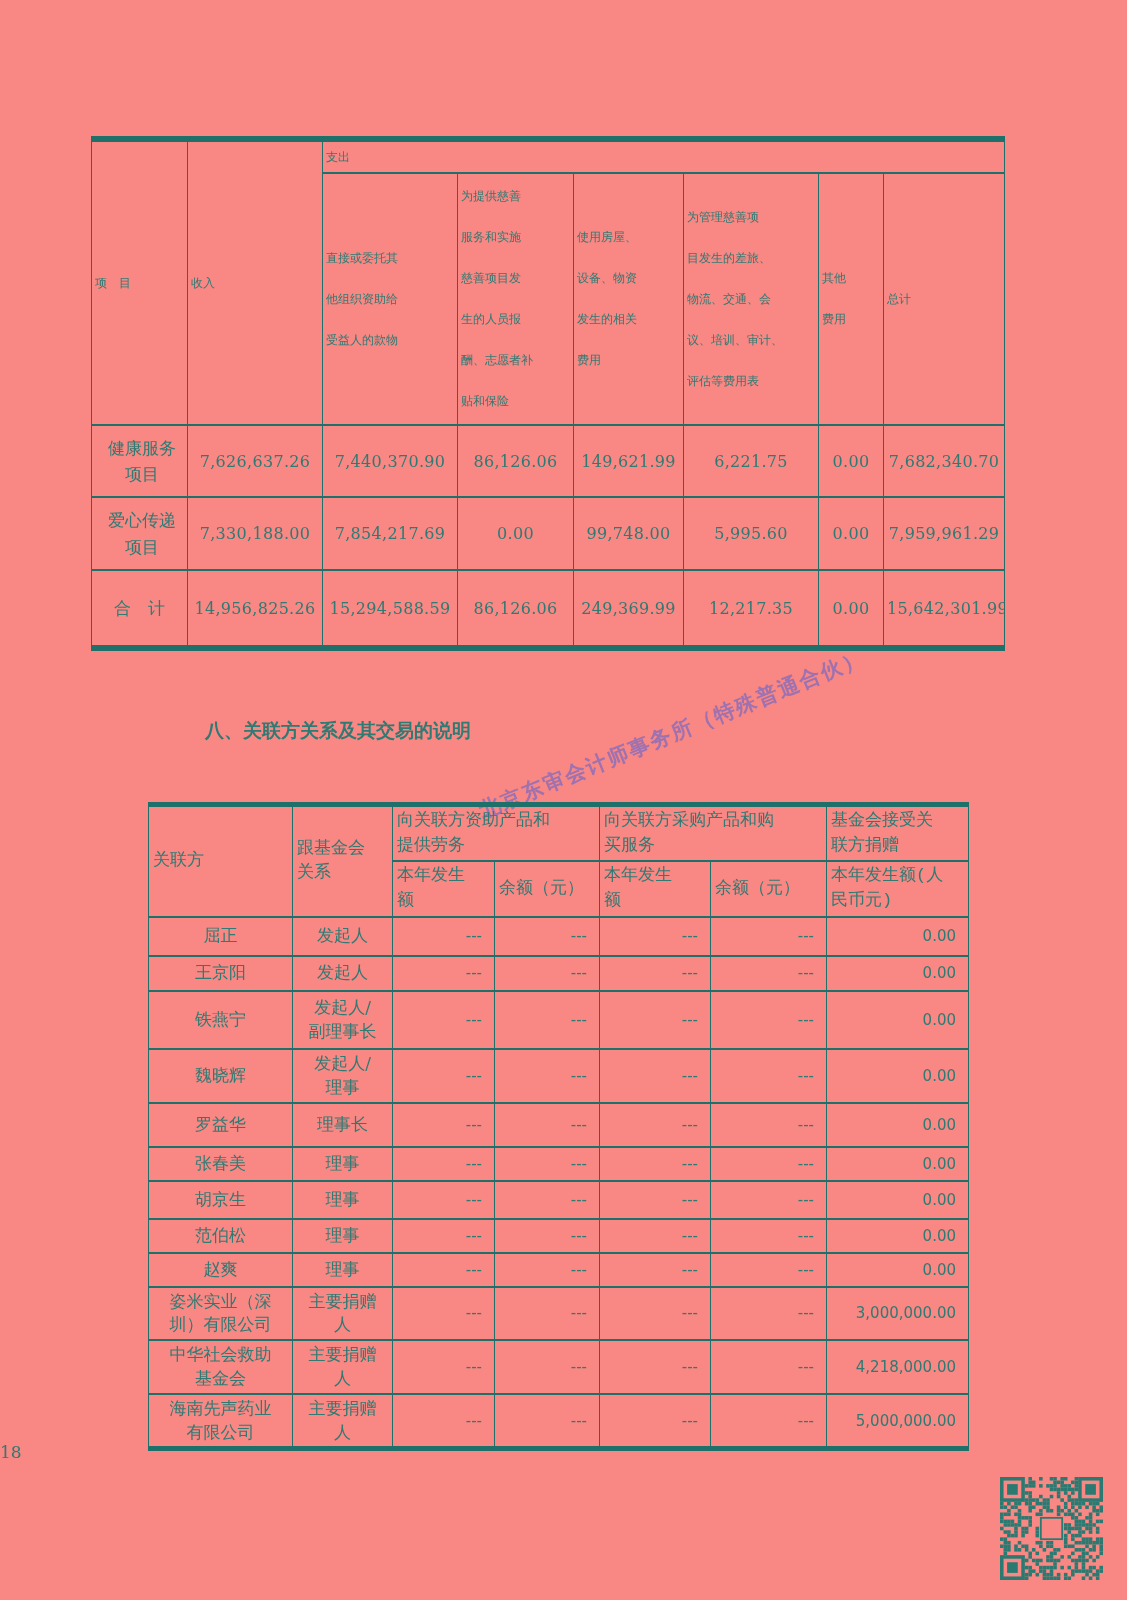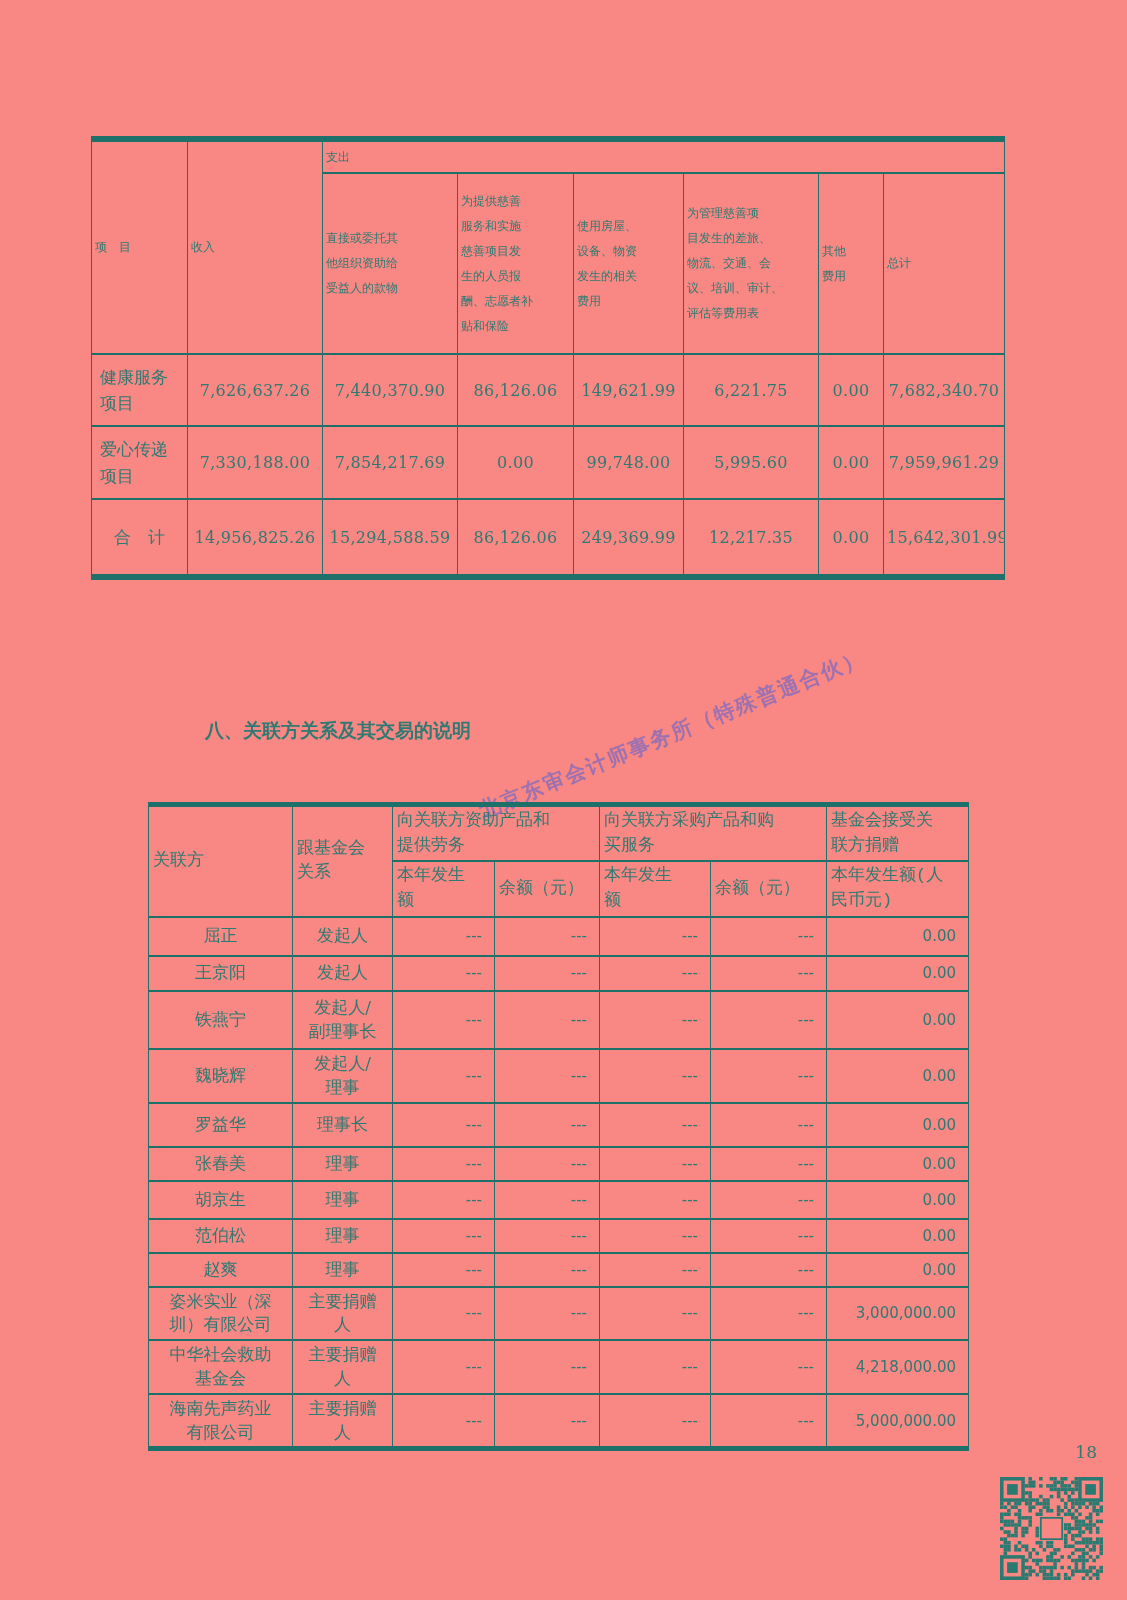--- a/index.html
+++ b/index.html
@@ -30,23 +30,23 @@
     overflow:hidden;
   }
 
   
   .t1{
     position:absolute;left:91px;top:136px;width:913px;
     border-top:6px solid var(--bd);
     border-bottom:6px solid var(--bd);
   }
   .t1 th{font-size:12px;text-align:left;padding:2px 3px;font-family:Liberation Serif, serif;}
-  .t1 thead tr.sub th{line-height:25px;}
+  .t1 thead tr.sub th{line-height:41px;}
   .t1 td{font-size:16px;text-align:center;padding:2px 3px;letter-spacing:.3px;}
-  .t1 td.proj{font-size:17px;text-align:left;padding-left:8px;line-height:1.55;letter-spacing:0;}
+  .t1 td.proj{font-size:17px;text-align:center;padding-left:8px;line-height:1.55;letter-spacing:0;}
   .t1 tr.sum td.proj{text-align:center;padding-left:3px;}
 
   
   .t2{
     position:absolute;left:148px;top:802px;width:820px;
     border-top:5px solid var(--bd);
     border-bottom:5px solid var(--bd);
   }
   .t2 th{font-size:17px;text-align:left;line-height:1.45;padding:2px 4px;font-family:Liberation Mono, monospace;}
   .t2 td{
@@ -72,21 +72,21 @@
     transform:translate(-50%,-50%) rotate(-22deg);
     font-size:21px;letter-spacing:2px;white-space:nowrap;
     color:rgba(92,98,208,.58);
     font-weight:bold;
     pointer-events:none;
   }
 
   
   .pageno{
     position:absolute;left:0;top:1442px;width:1097px;
-    text-align:right;font-size:17px;
+    text-align:left;font-size:17px;
   }
   .qr{
     position:absolute;left:1000px;top:1477px;
     width:103px;height:103px;color:#2b7a72;
   }
 </style>
 </head>
 <body>
 
 <div class="page">

